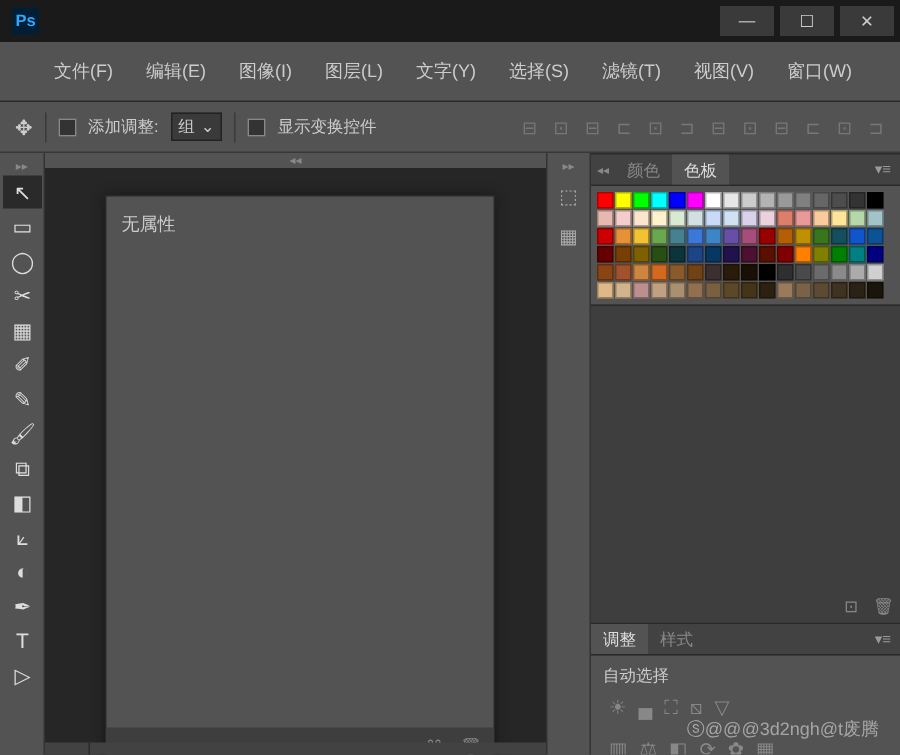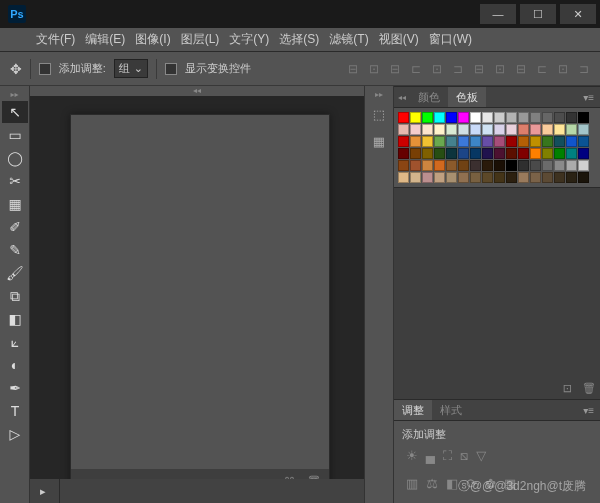--- a/index.html
+++ b/index.html
@@ -1,21 +1,21 @@
 <!DOCTYPE html>
 <html><head>
 <meta charset="utf-8">
 <style>
 *{margin:0;padding:0;box-sizing:border-box;font-family:"Microsoft YaHei",sans-serif;user-select:none}
 body{background:#535353;width:600px;height:503px;overflow:hidden;color:#ccc;font-size:11px}
 .titlebar{height:28px;background:#1a1a1a;display:flex;align-items:center;padding-left:8px}
 .ps-logo{width:18px;height:18px;background:#001e36;display:flex;align-items:center;justify-content:center;color:#31a8ff;font-weight:bold;font-size:11px;border-radius:2px}
 .win-btns{margin-left:auto;display:flex}
 .win-btn{width:36px;height:20px;background:#3a3a3a;margin-right:4px;display:flex;align-items:center;justify-content:center;color:#ccc;font-size:11px}
-.menubar{height:24px;background:#535353;display:flex;align-items:center;padding-left:36px;gap:10px;border-bottom:1px solid #2a2a2a}
+.menubar{height:40px;background:#535353;display:flex;align-items:center;padding-left:36px;gap:22px;border-bottom:1px solid #2a2a2a}
 .menubar span{cursor:default;font-size:12px}
 .optbar{height:34px;background:#535353;display:flex;align-items:center;padding-left:10px;gap:8px;border-bottom:1px solid #383838}
 .move-icon{font-size:14px}
 .chk{width:12px;height:12px;border:1px solid #888;background:#333}
 .select-box{background:#3a3a3a;border:1px solid #222;padding:1px 4px;display:flex;align-items:center;gap:4px;font-size:11px}
 .sep{width:1px;height:20px;background:#3a3a3a}
 .align-icons{display:flex;gap:1px;margin-left:auto;margin-right:6px}
 .align-icons span{width:20px;height:20px;display:flex;align-items:center;justify-content:center;color:#777;font-size:12px}
 .main{display:flex;height:417px}
 .toolbox{width:30px;background:#535353;border-right:1px solid #333;padding-top:4px}
@@ -118,20 +118,23 @@
         <div class="tool">◐</div>
         <div class="tool">✒</div>
         <div class="tool">T</div>
         <div class="tool">▷</div>
       </div>
   </div>
 
   <div class="canvas-area">
     <div class="grab-top">◂◂</div>
     <div class="panel-prop">
+      <div class="panel-body">
+        <span>无属性</span>
+      </div>
       <div class="panel-foot">
         <span>⌘</span>
         <span>🗑</span>
       </div>
     </div>
     <div style="position:absolute;bottom:0;left:0;right:0" class="bottombar">
       <div class="btab" style="width:30px;text-align:center">▸</div>
     </div>
   </div>
 
@@ -251,21 +254,21 @@
         <span>⊡</span>
         <span>🗑</span>
       </div>
 
       <div class="pgrp-hdr">
         <div class="ptab act">调整</div>
         <div class="ptab">样式</div>
         <div class="pmenu">▾≡</div>
       </div>
       <div class="adjust-body">
-        <span>添加调整</span>
+        <span>自动选择</span>
         <div class="adj-icons" id="adj1">
             <span>☀</span>
             <span>▄</span>
             <span>⛶</span>
             <span>⧅</span>
             <span>▽</span>
           </div>
         <div class="adj-icons" id="adj2">
             <span>▥</span>
             <span>⚖</span>

